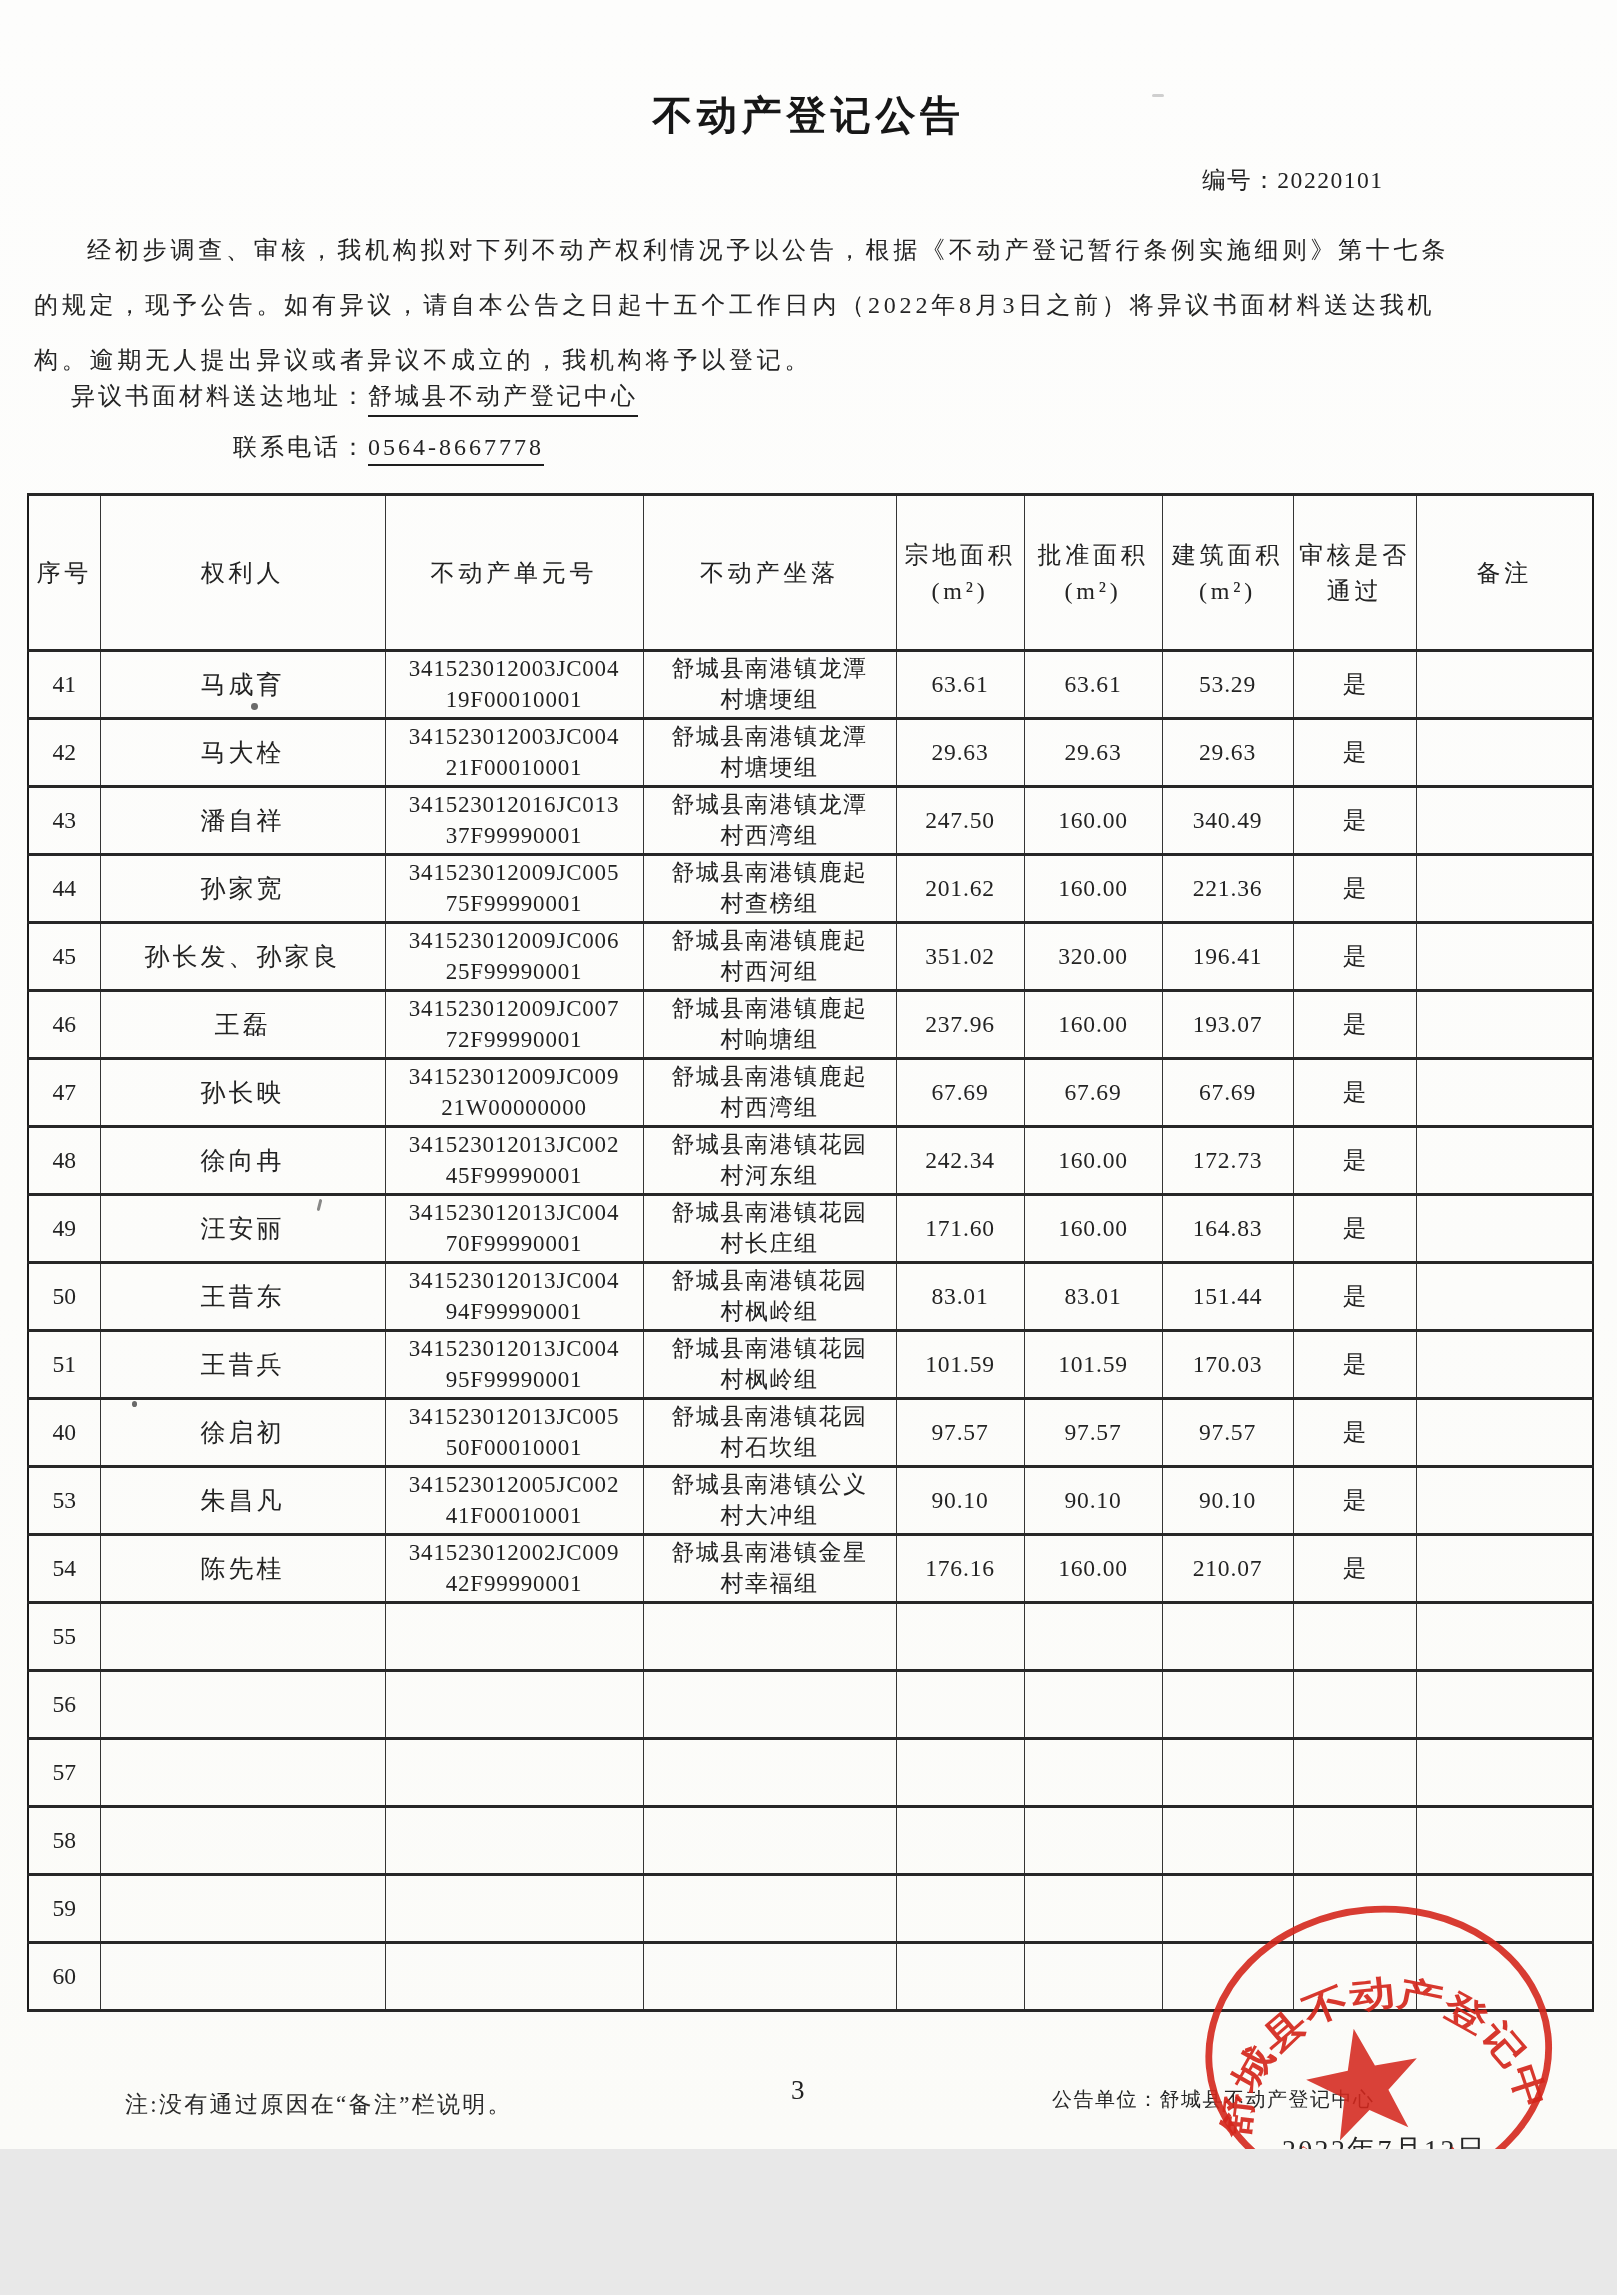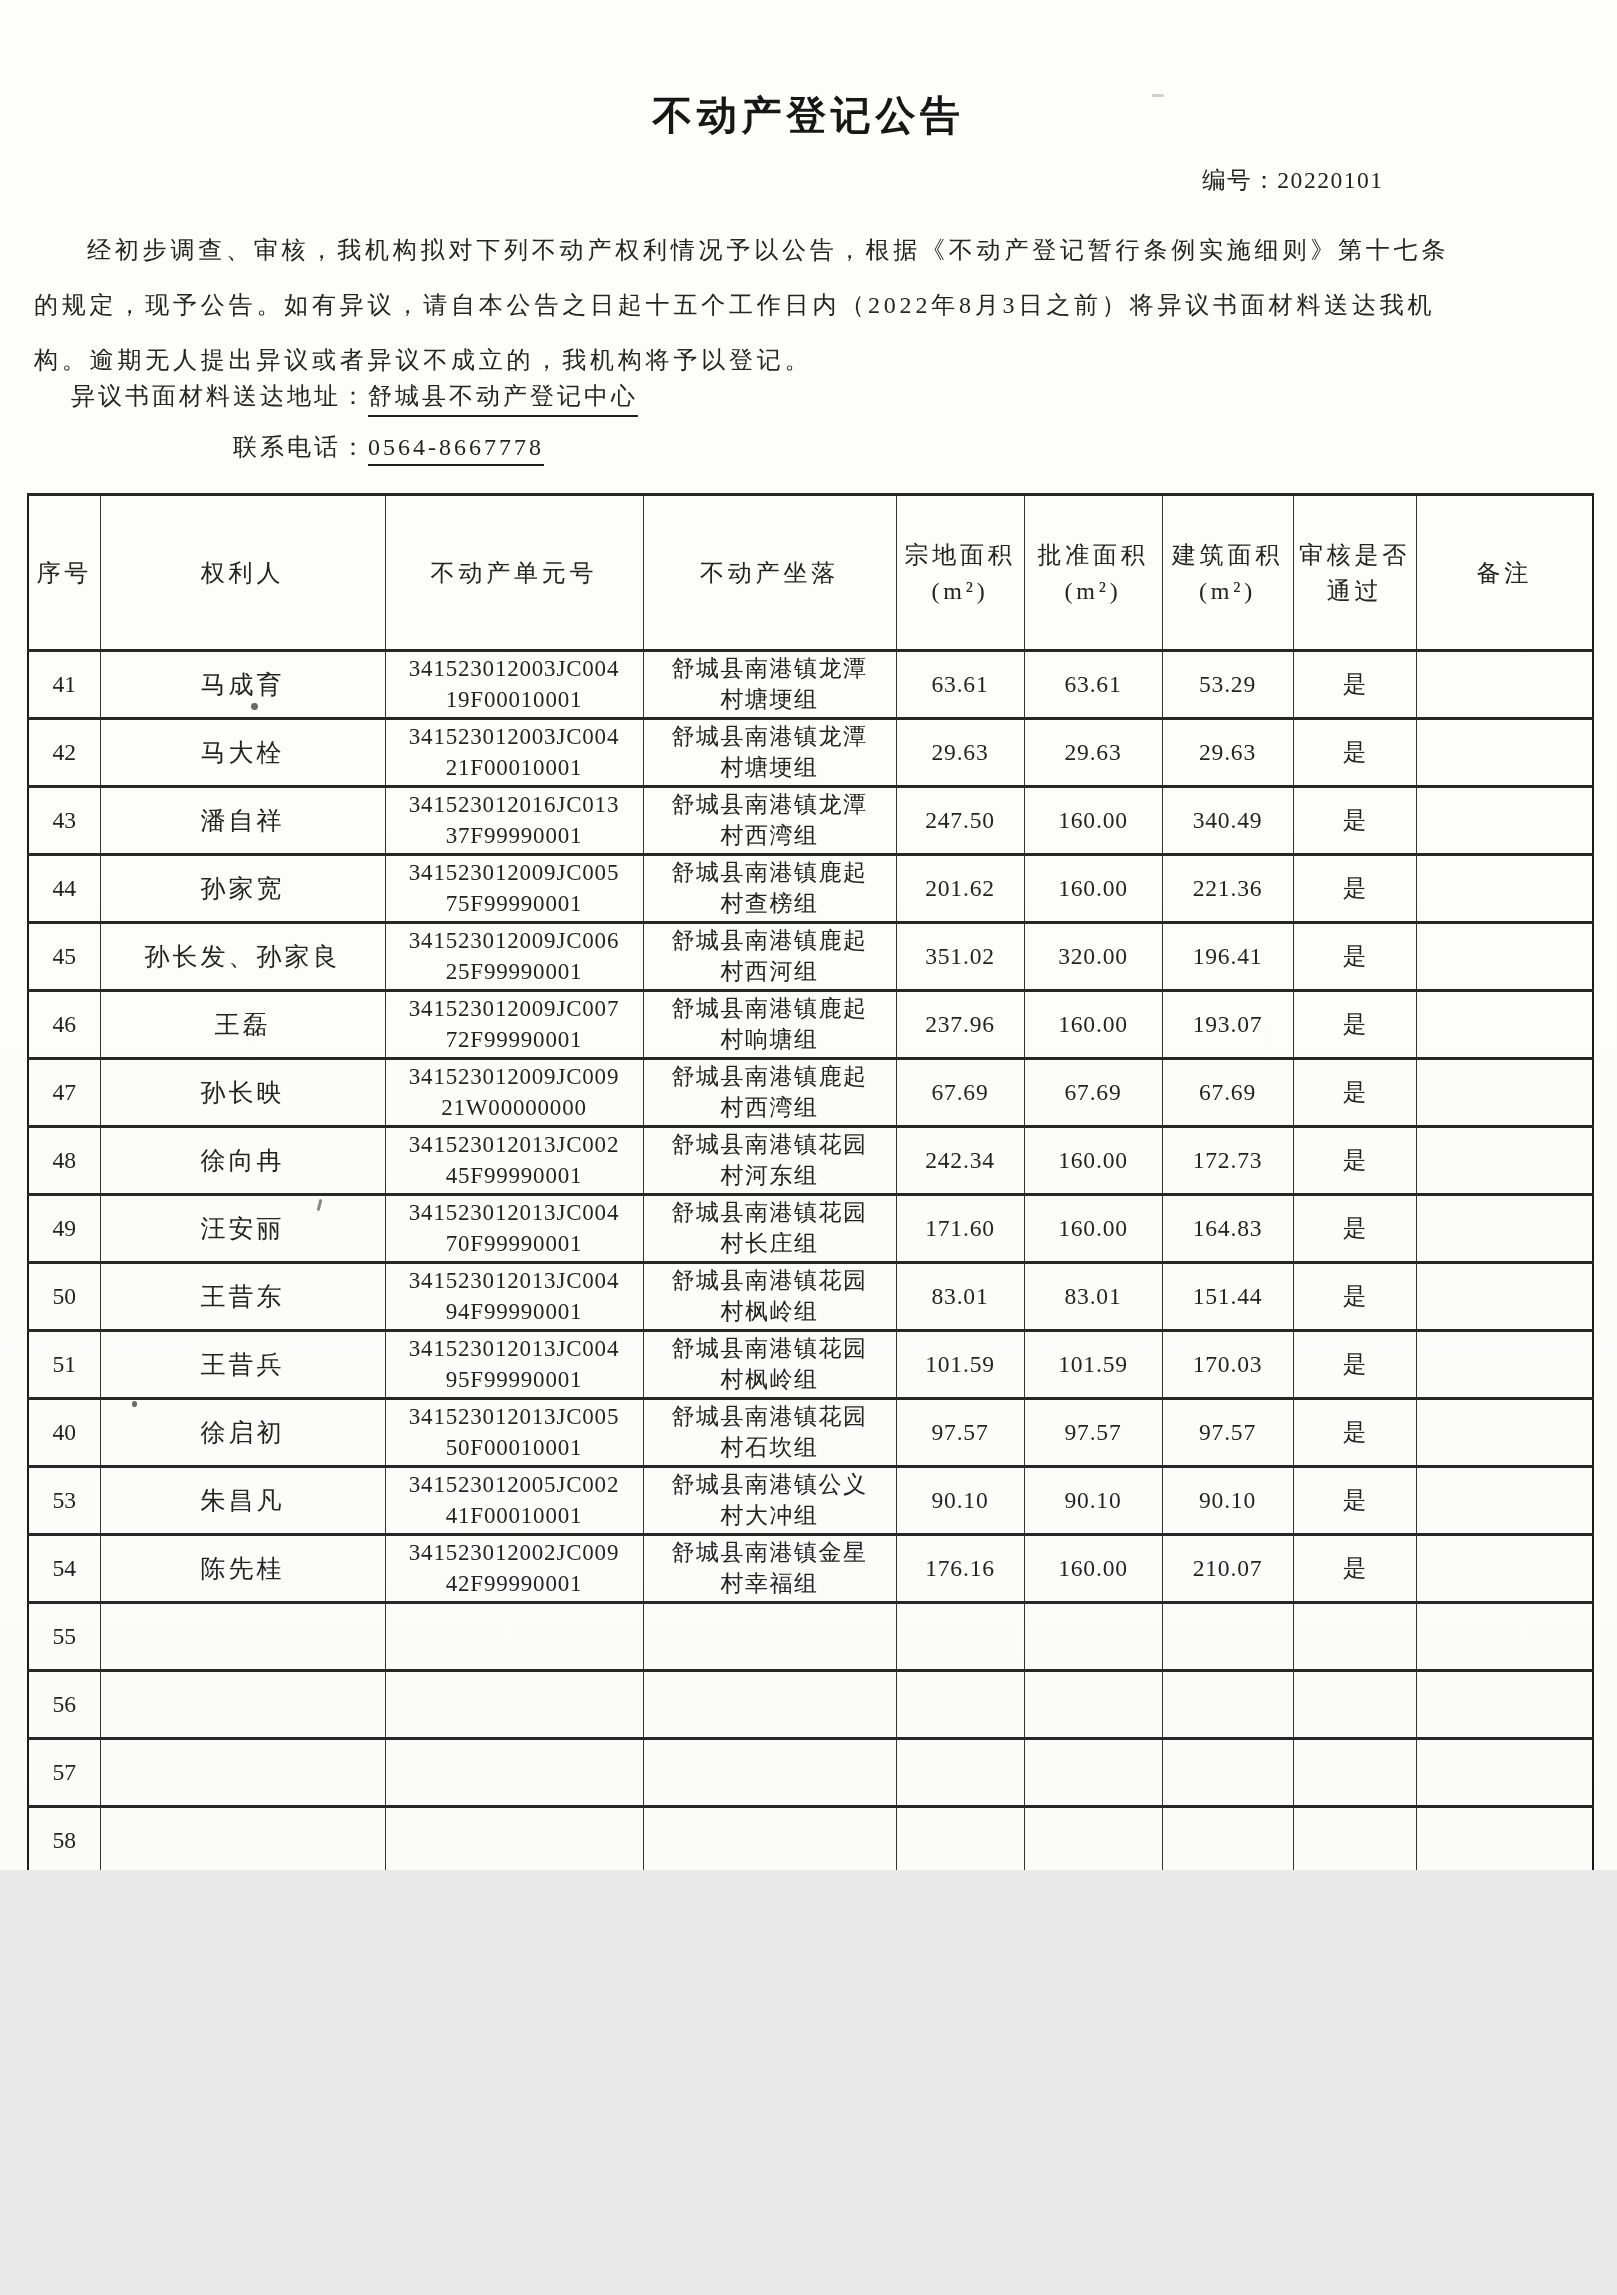--- a/index.html
+++ b/index.html
@@ -1,18 +1,18 @@
 <!DOCTYPE html>
 <html style="font-size:12px"><head>
 <meta charset="utf-8">
 <style>
   html,body{margin:0;padding:0;background:#e8e8e8;}
   .page{
     position:relative;
-    width:1617px;height:1870px;
+    width:1617px;height:2149px;
     margin:0 auto;
     background:linear-gradient(180deg,#fdfdfc 0%,#fcfcfa 60%,#fbfbf8 100%);
     overflow:hidden;
     font-family:"Liberation Serif","DejaVu Serif",serif;
     color:#1f1f1f;
   }
   .title{
     position:absolute;left:0;top:88px;width:100%;
     text-align:center;font-size:40px;font-weight:bold;letter-spacing:4.6px;
     color:#171717;

